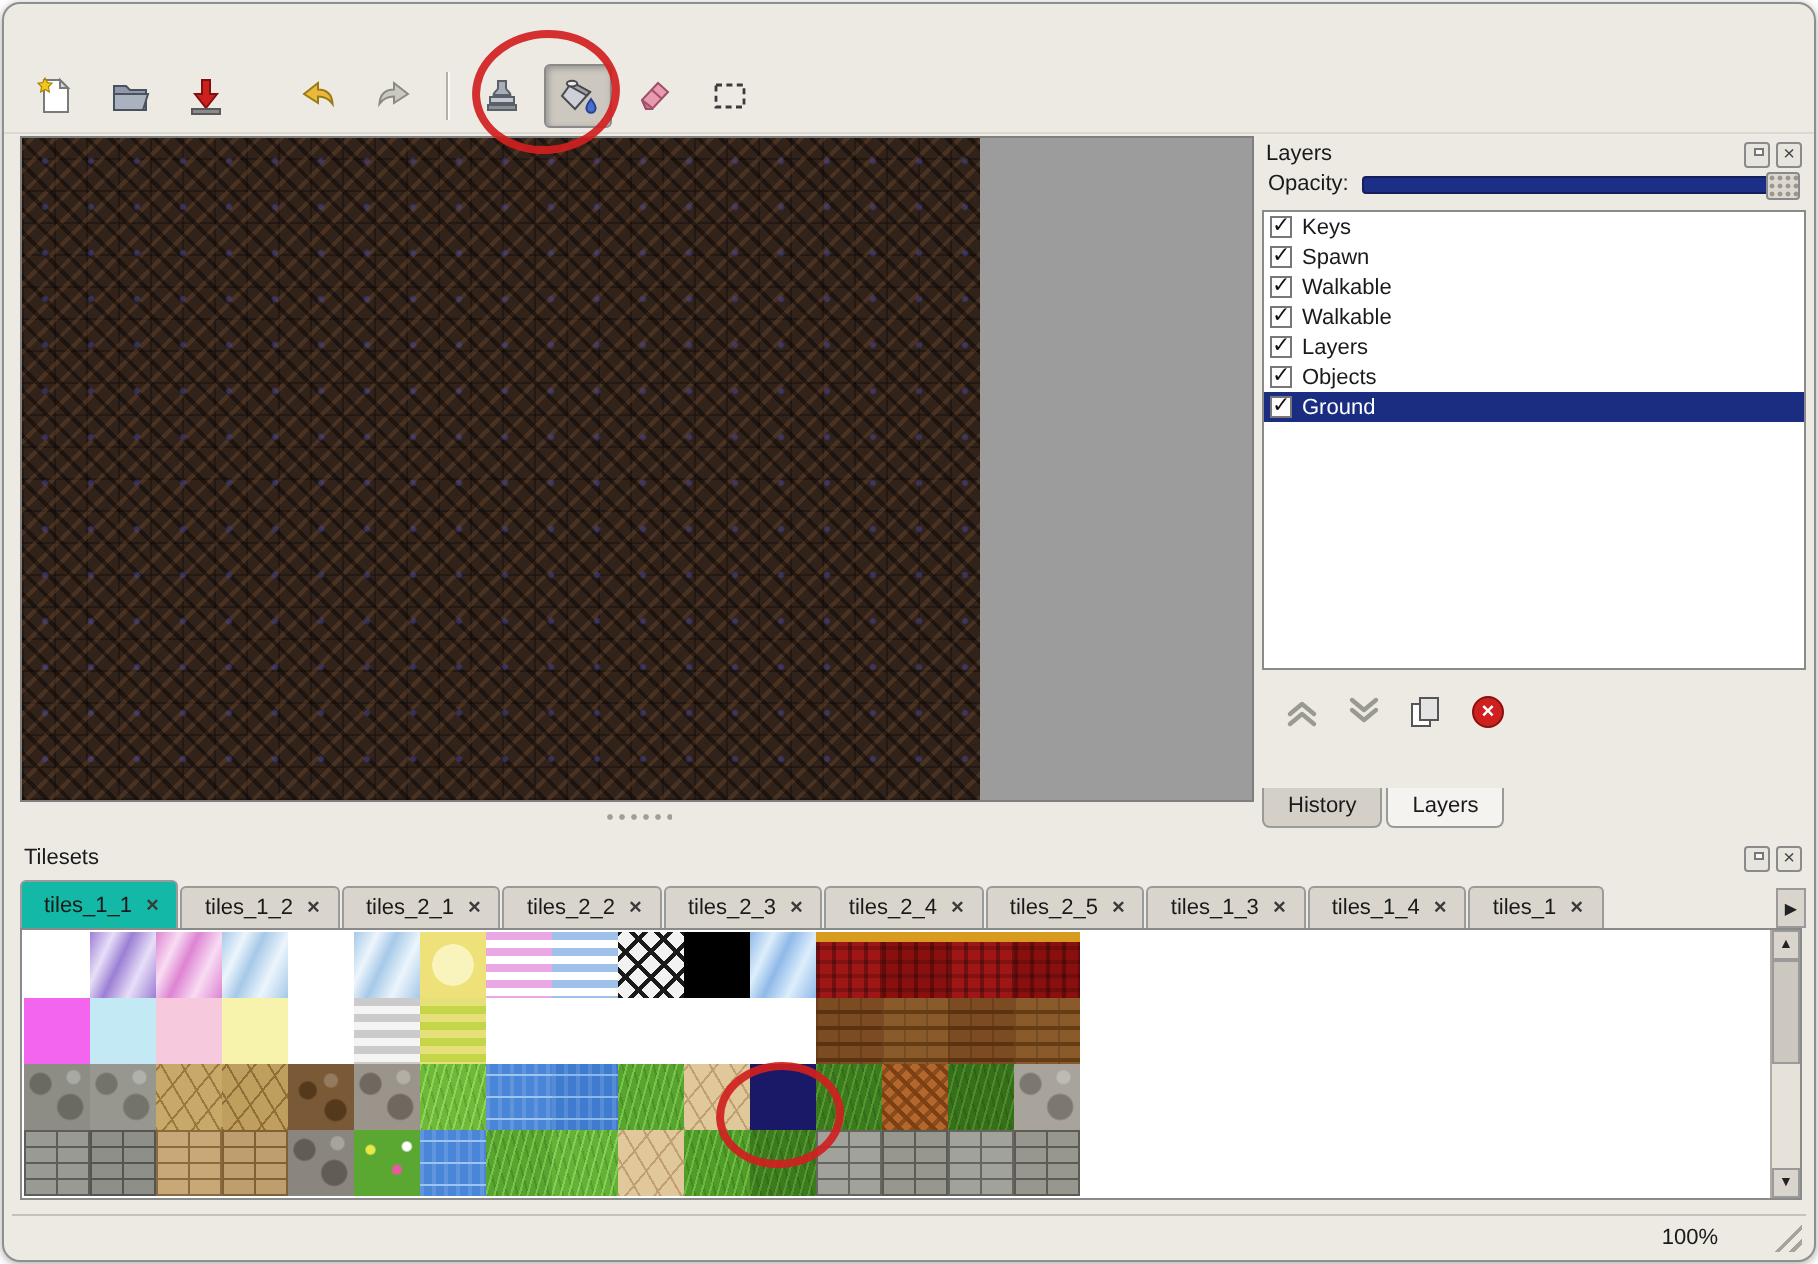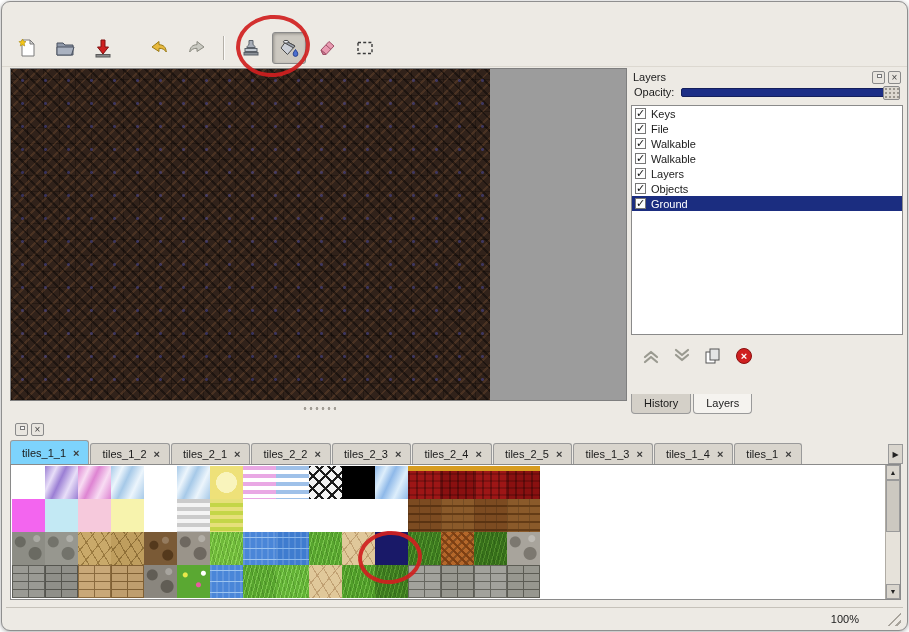--- a/index.html
+++ b/index.html
@@ -62,21 +62,21 @@
   .dock-tabs{position:absolute;left:0;bottom:0;display:flex;gap:2px;}
   .dock-tab{font-size:11px;padding:3px 12px 4px 12px;border:1px solid #9a9a9a;border-top:none;
     border-radius:0 0 4px 4px;background:#d4d0c8;}
   .dock-tab.active{background:#f5f3ef;}
   
   .tilesets-panel{position:absolute;left:8px;top:418px;width:893px;height:182px;}
   .tileset-tabs{position:absolute;left:0;top:20px;right:16px;height:24px;display:flex;align-items:flex-end;overflow:hidden;}
   .ts-tab{flex:none;display:flex;align-items:center;gap:7px;font-size:11px;padding:0 9px 0 11px;
     background:#d9d5cd;border:1px solid #9a9a9a;border-bottom:none;border-radius:3px 3px 0 0;
     margin-right:1px;height:21px;}
-  .ts-tab.active{background:#7dd3fc;height:24px;}
+  .ts-tab.active{background:#14b8a6;height:24px;}
   .ts-close{font-size:11px;font-weight:bold;color:#3a3a3a;}
   .tab-scroll{position:absolute;right:0;top:24px;width:15px;height:20px;border:1px solid #9a9a9a;
     background:#d9d5cd;font-size:8px;padding:0;color:#222;font-family:inherit;}
   .palette{position:absolute;left:0;top:44px;width:891px;height:136px;background:#ffffff;border:1px solid #8a8a8a;}
   .palette-grid{position:absolute;left:1px;top:1px;width:528px;display:flex;flex-wrap:wrap;}
   .ptile{width:33px;height:33px;flex:none;}
   .palette-scrollbar{position:absolute;right:0;top:0;bottom:0;width:15px;background:#e6e2da;border-left:1px solid #b0aca4;}
   .sb-btn{height:15px;font-size:7px;text-align:center;line-height:14px;background:#d9d5cd;
     border:1px solid #9a9a9a;color:#222;}
   .sb-down{position:absolute;bottom:0;left:0;right:0;}
@@ -199,21 +199,21 @@
         <div class="opacity-handle"></div>
       </div>
     </div>
     <div class="layers-list" id="layersList">
         <div class="layer-row">
           <span class="cb">✓</span>
           <span class="layer-label">Keys</span>
         </div>
         <div class="layer-row">
           <span class="cb">✓</span>
-          <span class="layer-label">File</span>
+          <span class="layer-label">Spawn</span>
         </div>
         <div class="layer-row">
           <span class="cb">✓</span>
           <span class="layer-label">Walkable</span>
         </div>
         <div class="layer-row">
           <span class="cb">✓</span>
           <span class="layer-label">Walkable</span>
         </div>
         <div class="layer-row">
@@ -251,20 +251,21 @@
         </span>
     </div>
     <div class="dock-tabs" id="layersDockTabs">
         <span class="dock-tab">History</span>
         <span class="dock-tab active">Layers</span>
       </div>
   </div>
 
   <div class="tilesets-panel">
     <div class="panel-title-row">
+      <span class="panel-title">Tilesets</span>
       <span class="panel-btn">
           <span class="float-inner"></span>
         </span>
       <span class="panel-btn">×</span>
     </div>
     <div class="tileset-tabs" id="tilesetTabs">
         <span class="ts-tab active">
           <span class="ts-label">tiles_1_1</span>
           <span class="ts-close">×</span>
         </span>

